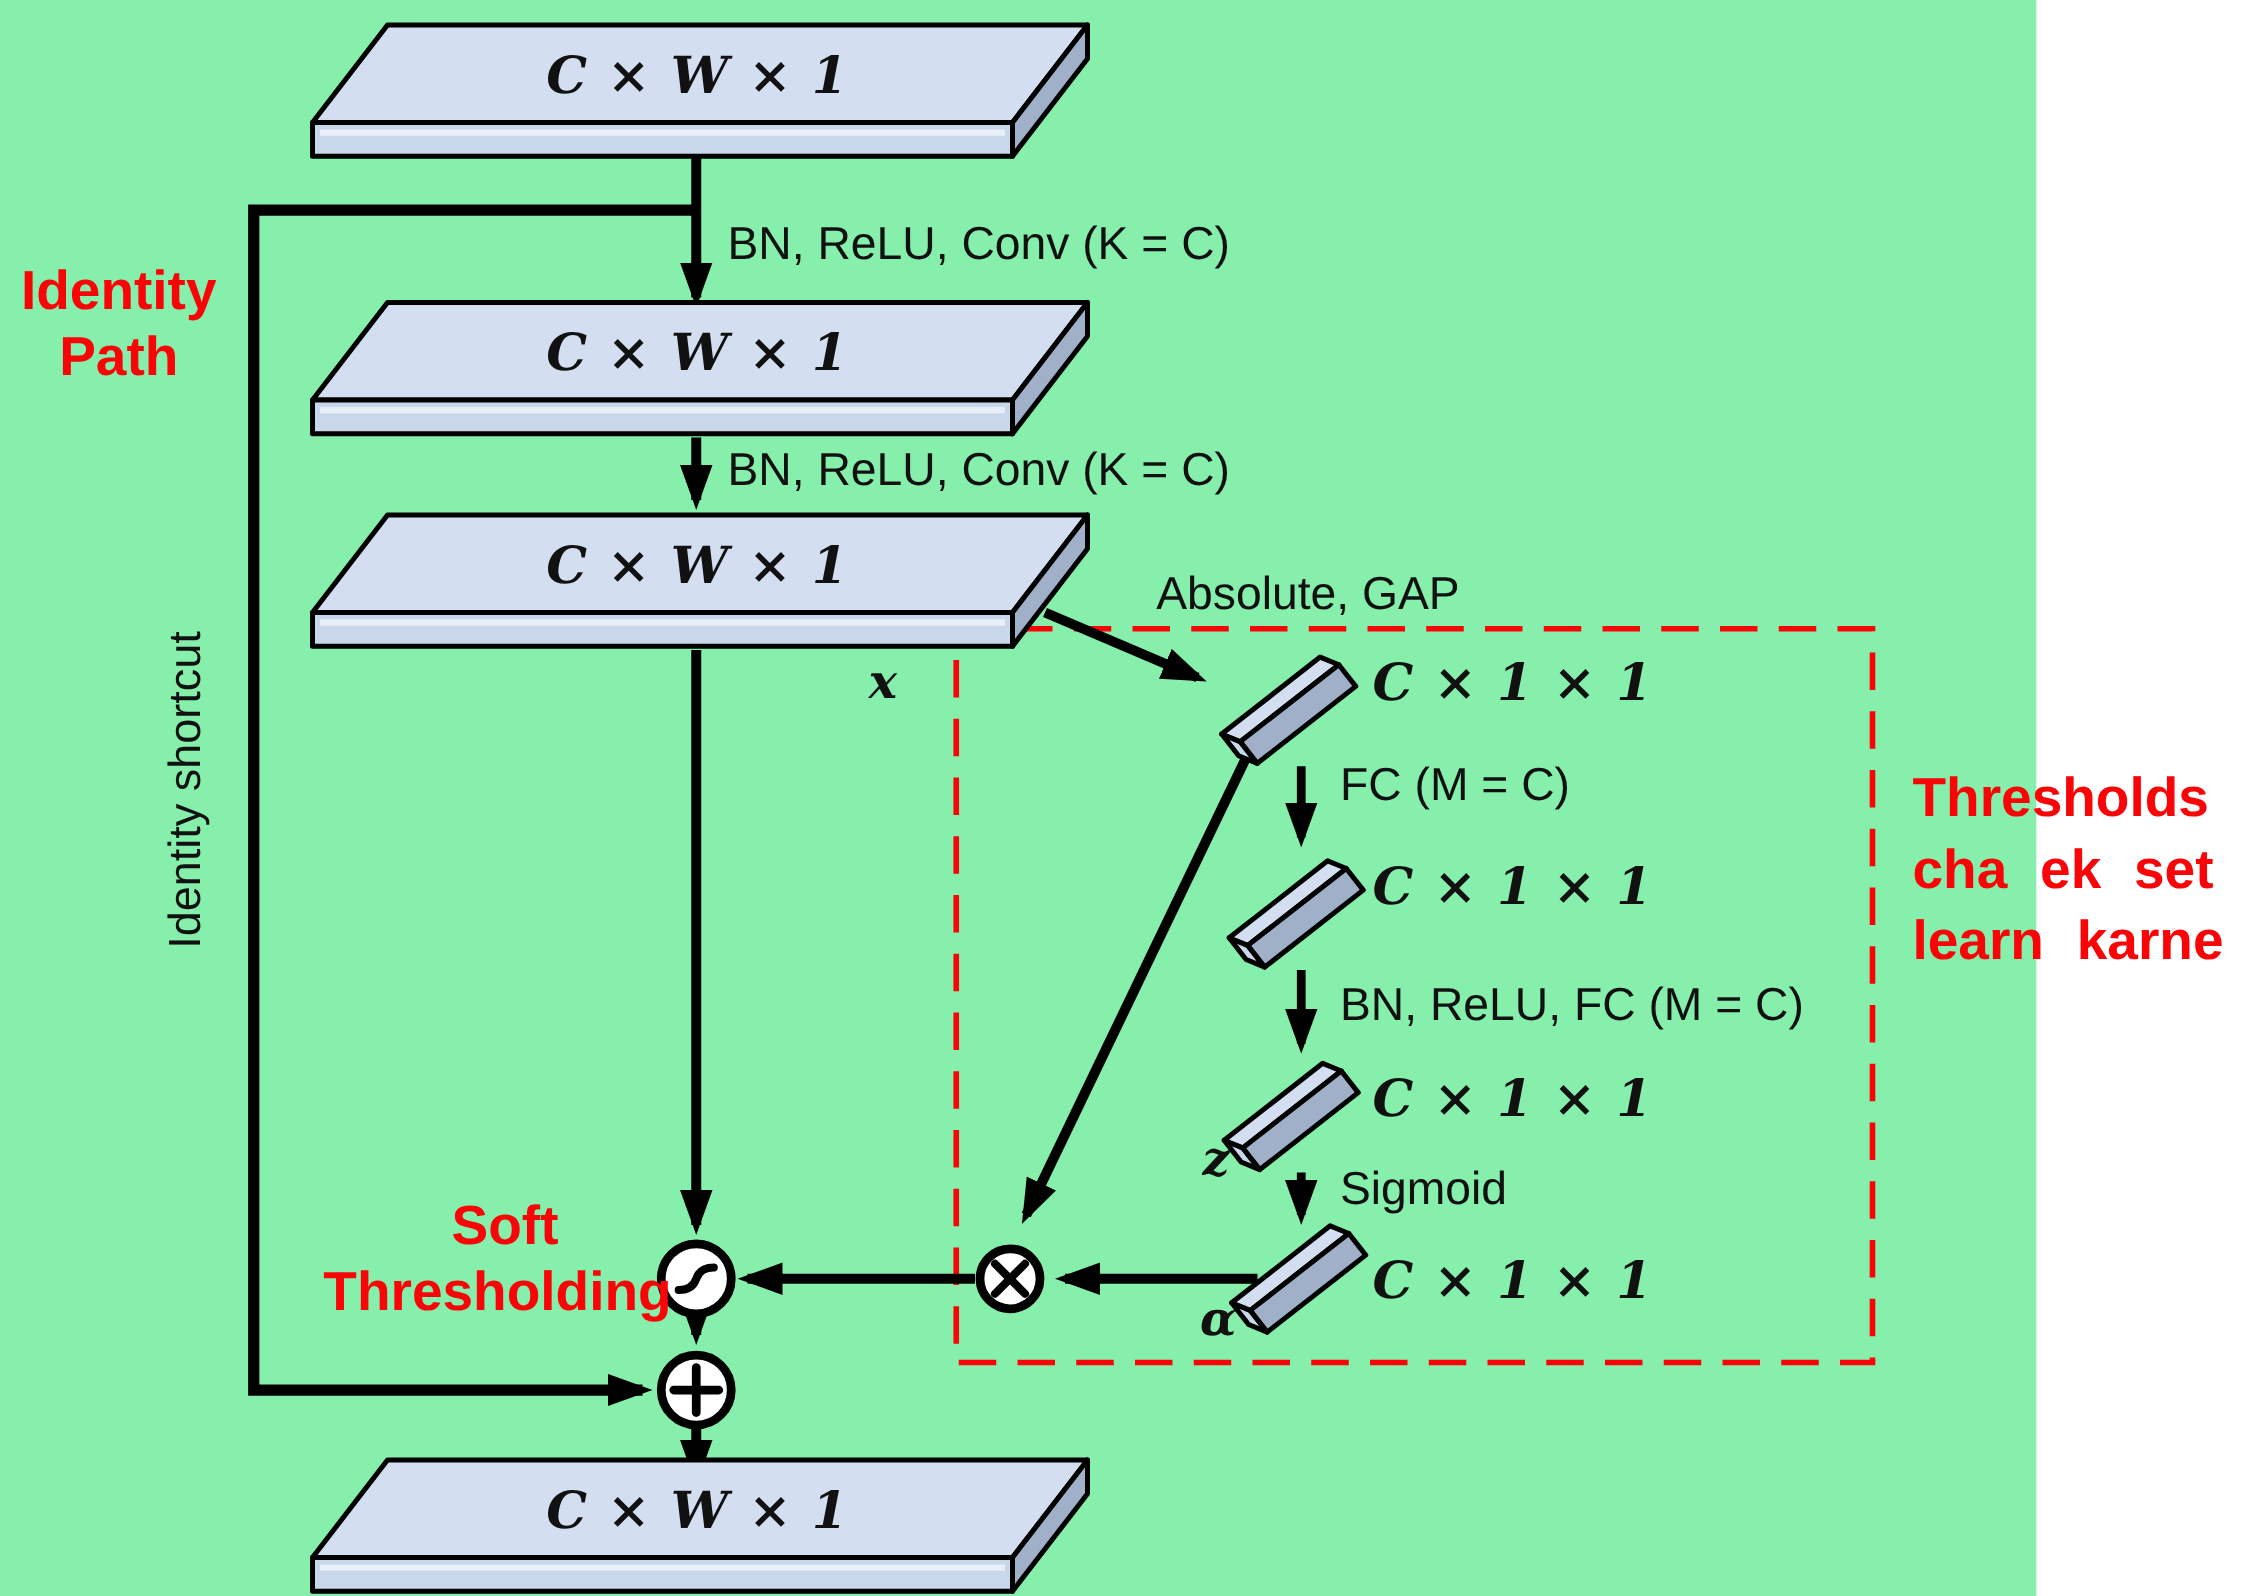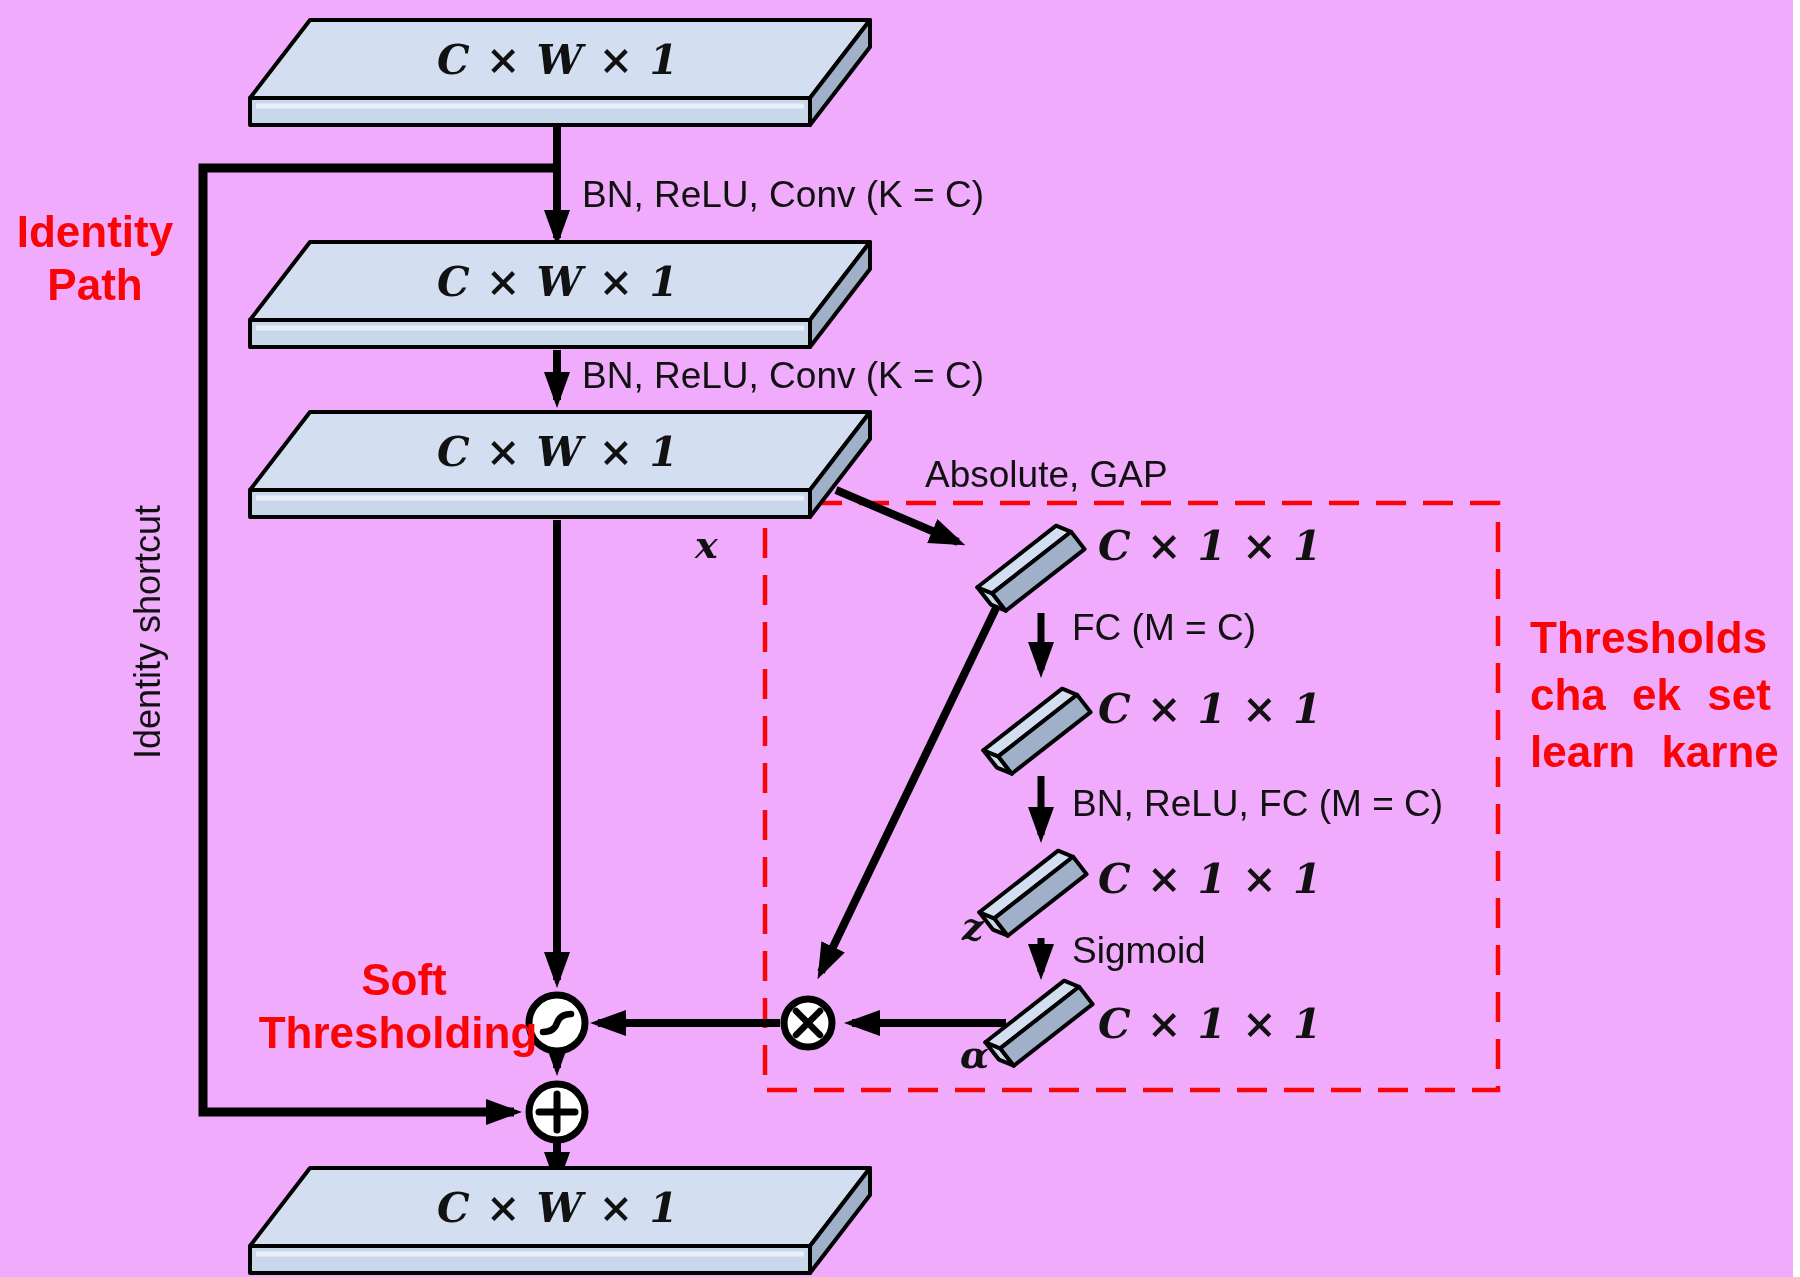--- a/index.html
+++ b/index.html
@@ -1,16 +1,16 @@
 <!DOCTYPE html>
 <html><head>
 <meta charset="utf-8">
 <style>
   html,body{margin:0;padding:0;background:#ffffff;}
-  .stage{width:1793px;height:1277px;position:relative;background:#f0abfc;}
+  .stage{width:1629px;height:1277px;position:relative;background:#86efac;}
   svg{display:block;}
   text{user-select:none;}
   .op-label{font-family:"Liberation Sans",sans-serif;font-size:37px;fill:#111111;}
   .math-label{font-family:"DejaVu Serif",serif;font-style:italic;font-weight:bold;font-size:41px;fill:#111111;letter-spacing:1px;}
   .var-label{font-family:"DejaVu Serif",serif;font-style:italic;font-weight:bold;font-size:38px;fill:#111111;}
   .red-note{font-family:"Liberation Sans",sans-serif;font-weight:bold;font-size:44px;}
   .red-note-wide{word-spacing:14px;}
   .rot-label{font-family:"Liberation Sans",sans-serif;font-size:36px;fill:#111111;}
 </style>
 </head>

